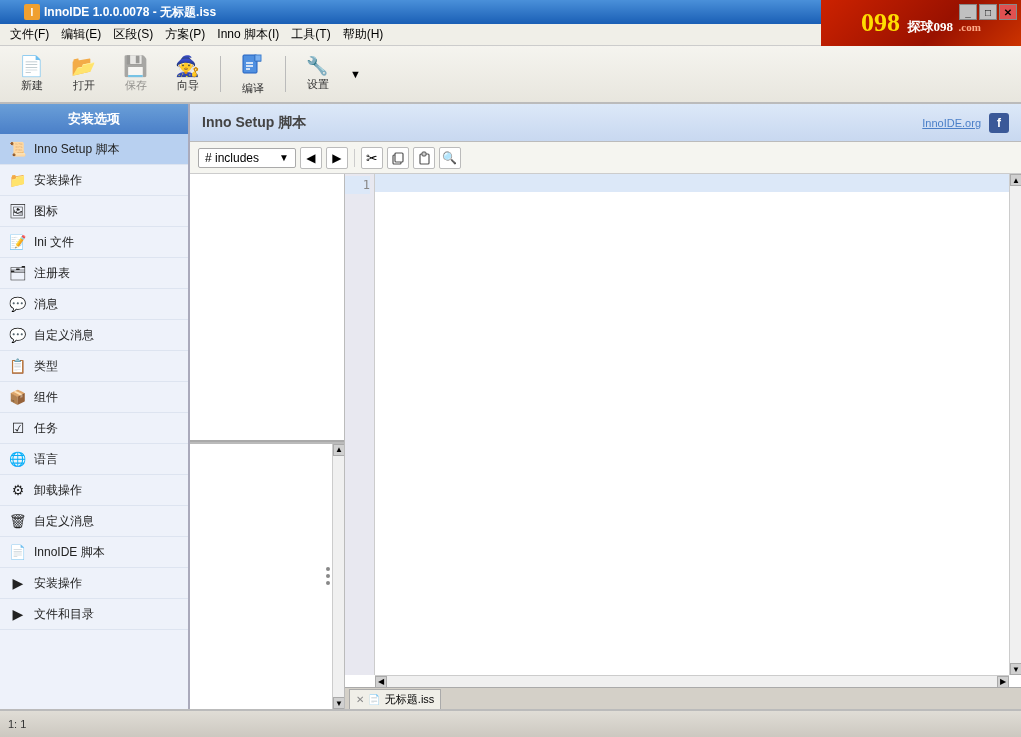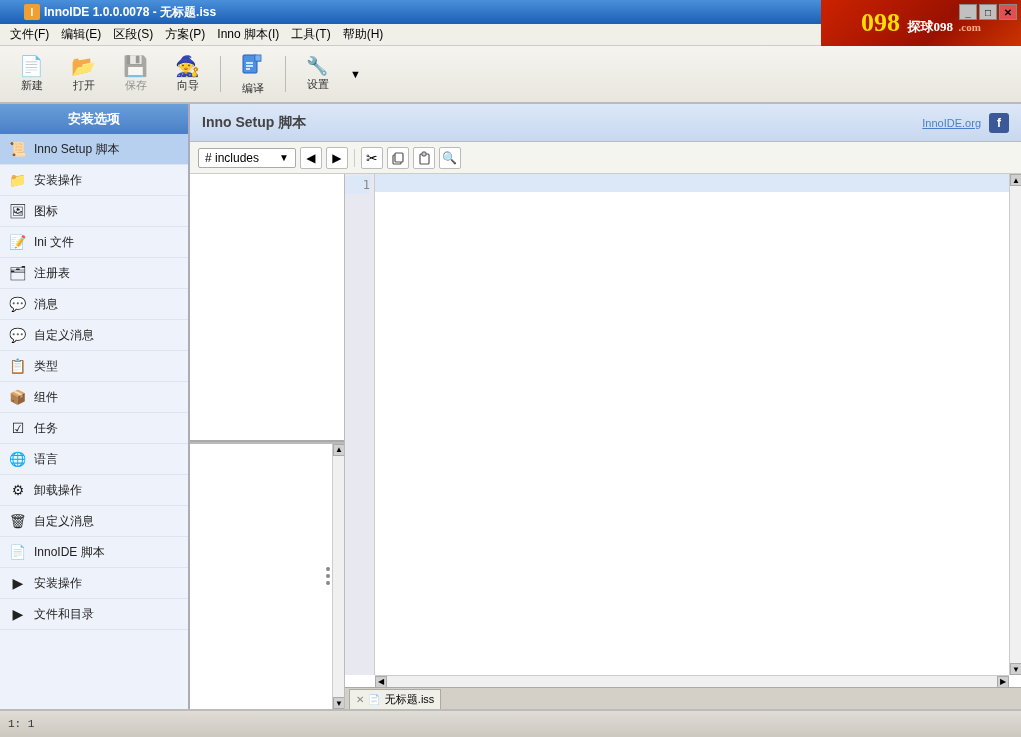--- a/index.html
+++ b/index.html
@@ -511,17 +511,17 @@
               <span style="font-size:10px; color:#888; cursor:pointer;">✕</span>
               <span style="font-size:10px;">📄</span>
               <span>无标题.iss</span>
             </div>
           </div>
         </div>
       </div>
     </div>
   </div>
 
-  <div id="status-bar" style="height:28px; background:linear-gradient(to bottom,#e0ddd6,#ccc8c0); display:flex; align-items:center; padding:12px 8px; border-top:2px solid #bbb; font-size:11px; color:#333;font-family:Liberation Mono, monospace;">
+  <div id="status-bar" style="height:28px; background:linear-gradient(to bottom,#e0ddd6,#ccc8c0); display:flex; align-items:center; padding:12px 8px; border-top:2px solid #bbb; font-size:11px; color:#333;">
     <span>1:  1</span>
   </div>
 
 </div>
 
 </body></html>

